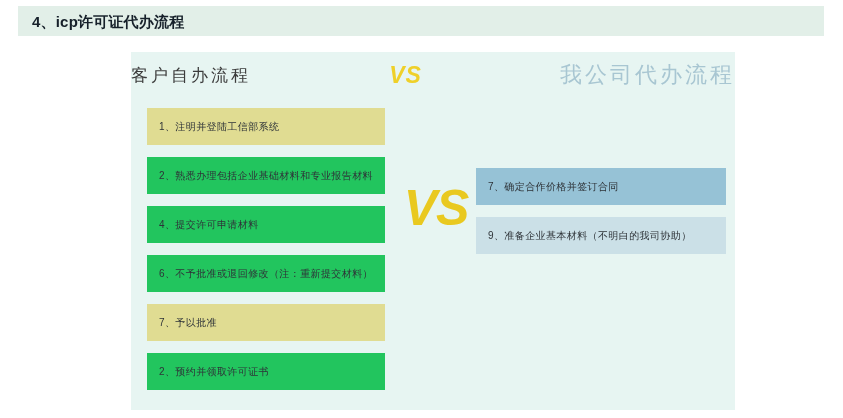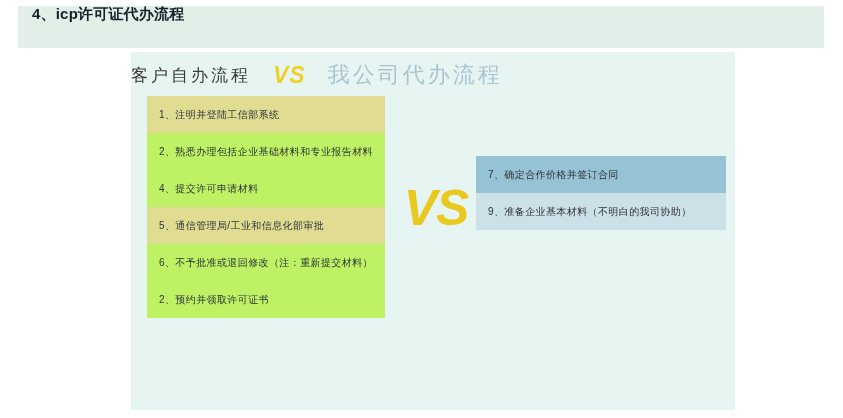--- a/index.html
+++ b/index.html
@@ -16,23 +16,24 @@
     font-family: "Liberation Sans", "DejaVu Sans", sans-serif;
     -webkit-font-smoothing: antialiased;
   }
 
   
   .heading-bar {
     position: absolute;
     left: 18px;
     top: 6px;
     width: 806px;
-    height: 42px;
+    height: 30px;
     background: #e2efe8;
     display: flex;
+    align-items: center;
   }
   .heading-bar .heading-text {
     padding-left: 14px;
     font-size: 15px;
     font-weight: bold;
     color: #16202a;
     letter-spacing: 0.2px;
     line-height: 1;
     white-space: nowrap;
   }
@@ -49,21 +50,21 @@
 
   
   .titles-row {
     position: absolute;
     left: 0;
     top: 6px;
     width: 604px;
     height: 34px;
     display: flex;
     align-items: center;
-    justify-content: flex-start;
+    justify-content: space-between;
     gap: 22px;
   }
   .title-left {
     font-family: "Liberation Serif", "DejaVu Serif", serif;
     font-size: 17px;
     color: #3b3b3b;
     letter-spacing: 3px;
     white-space: nowrap;
   }
   .title-vs {
@@ -121,23 +122,24 @@
   .step {
     height: 37px;
     display: flex;
     align-items: center;
     box-sizing: border-box;
     padding-left: 12px;
     font-size: 10px;
     color: #2e3338;
     letter-spacing: 0.4px;
     white-space: nowrap;
+    margin-top: 12px;
   }
   .col-left .step.odd  { background: #e0dc92; }
-  .col-left .step.even { background: #bef264; }
+  .col-left .step.even { background: #22c55e; }
   .col-right .step.odd  { background: #96c2d6; }
   .col-right .step.even { background: #cbe0e7; }
 </style>
 </head>
 <body>
 
 <div class="heading-bar">
   <div class="heading-text">4、icp许可证代办流程</div>
 </div>
 
@@ -146,22 +148,22 @@
   <div class="titles-row">
     <span class="title-left">客户自办流程</span>
     <span class="title-vs">VS</span>
     <span class="title-right">我公司代办流程</span>
   </div>
 
   <div class="col col-left">
     <div class="step odd">1、注明并登陆工信部系统</div>
     <div class="step even">2、熟悉办理包括企业基础材料和专业报告材料</div>
     <div class="step even">4、提交许可申请材料</div>
-    <div class="step odd">5、通信管理局/工业和信息化部审批</div>
     <div class="step even">6、不予批准或退回修改（注：重新提交材料）</div>
+    <div class="step odd">7、予以批准</div>
     <div class="step even">2、预约并领取许可证书</div>
   </div>
 
   <div class="center-vs">VS</div>
 
   <div class="col col-right">
     <div class="step odd">7、确定合作价格并签订合同</div>
     <div class="step even">9、准备企业基本材料（不明白的我司协助）</div>
   </div>
 

